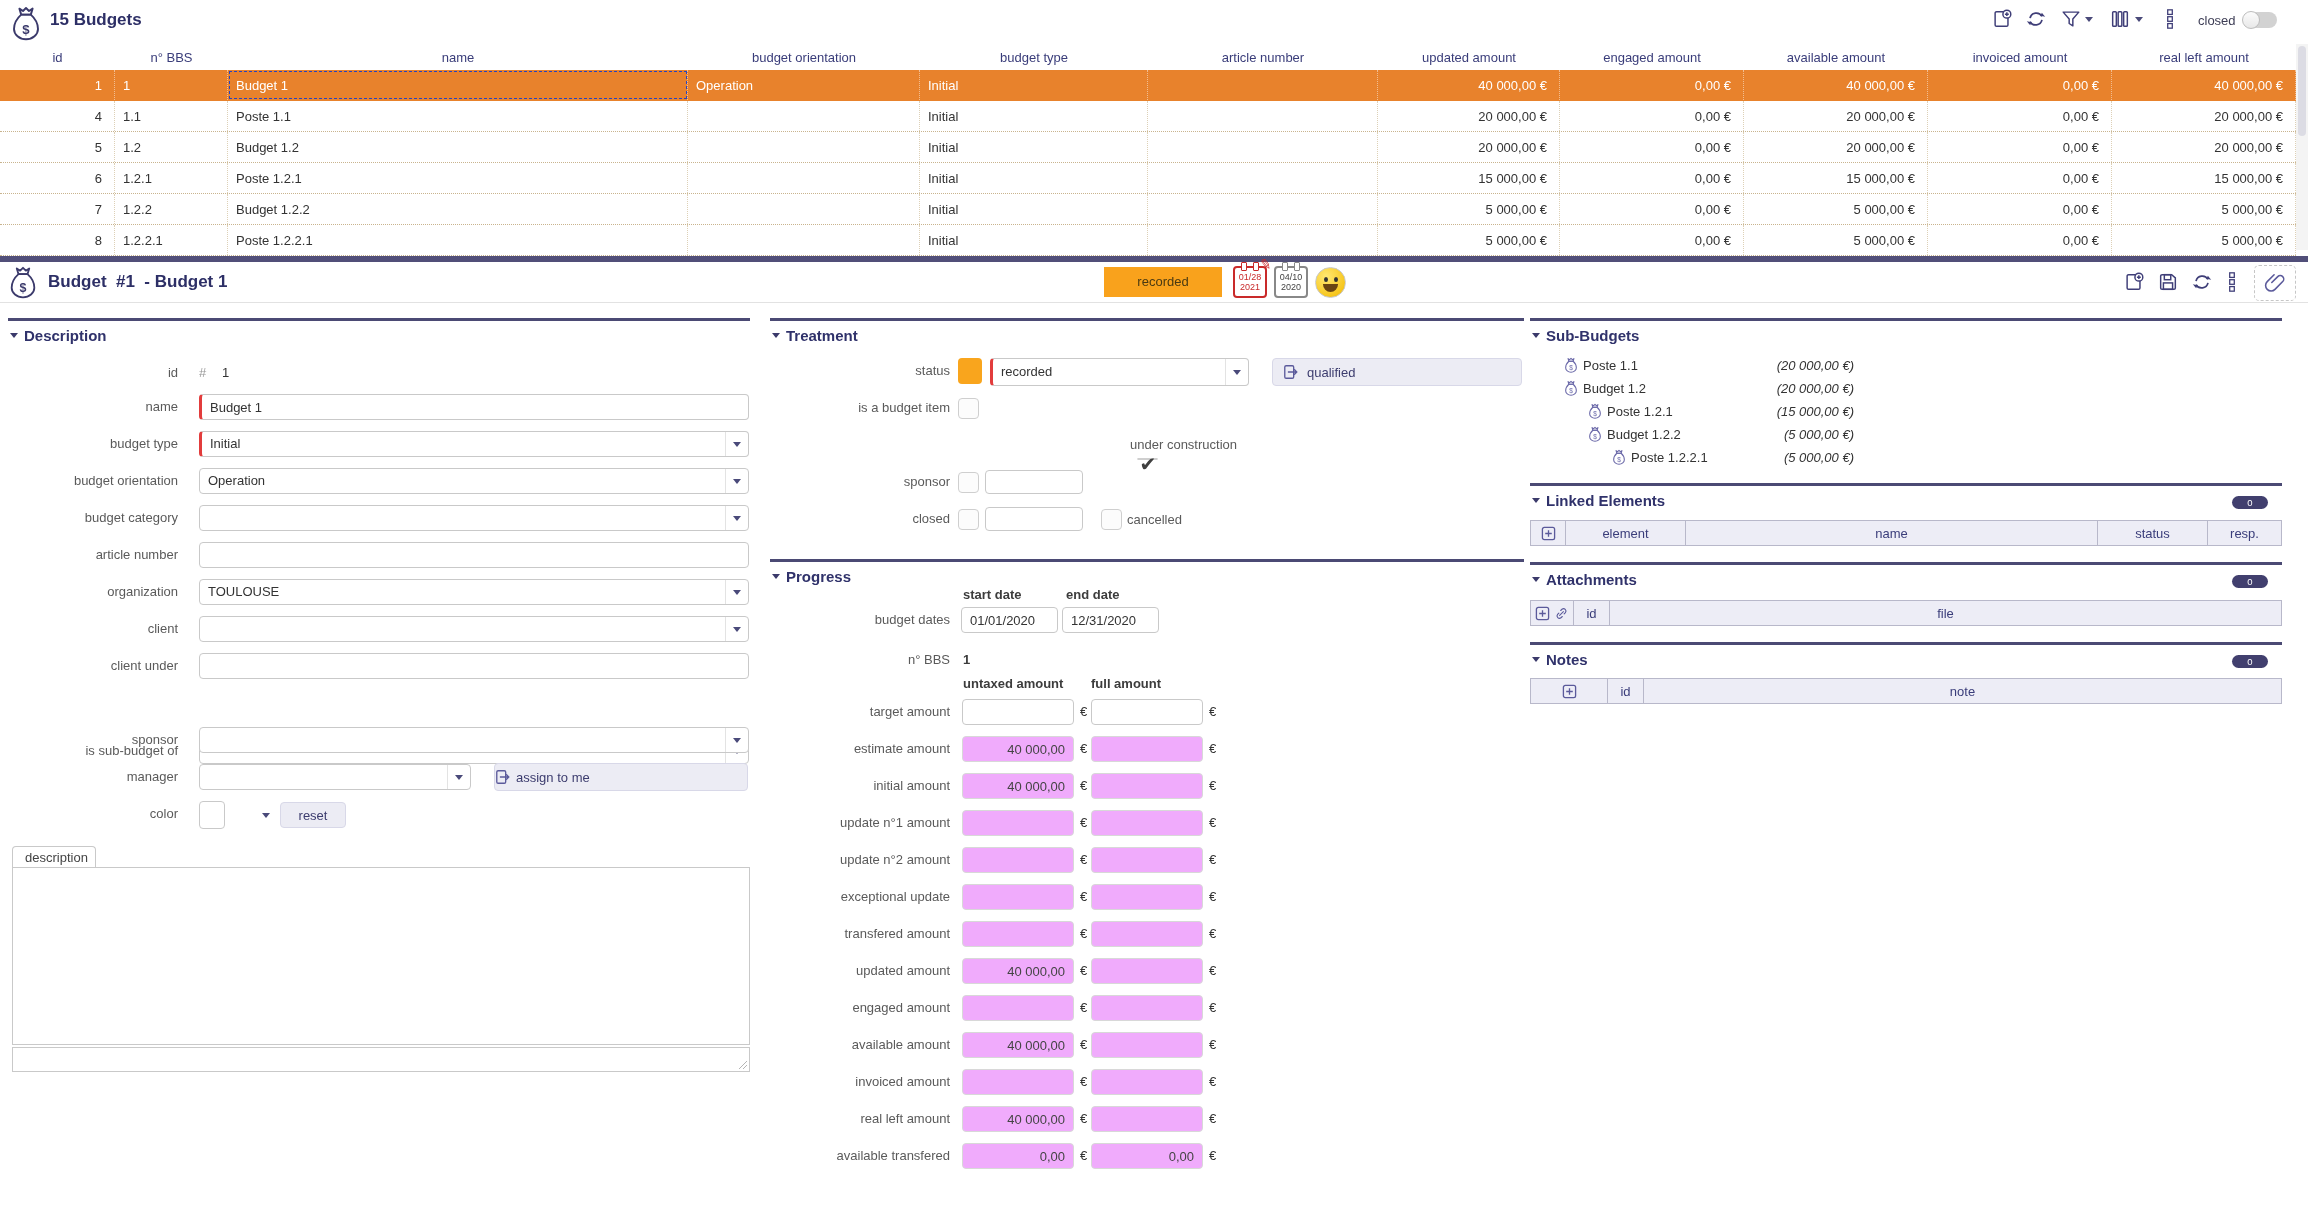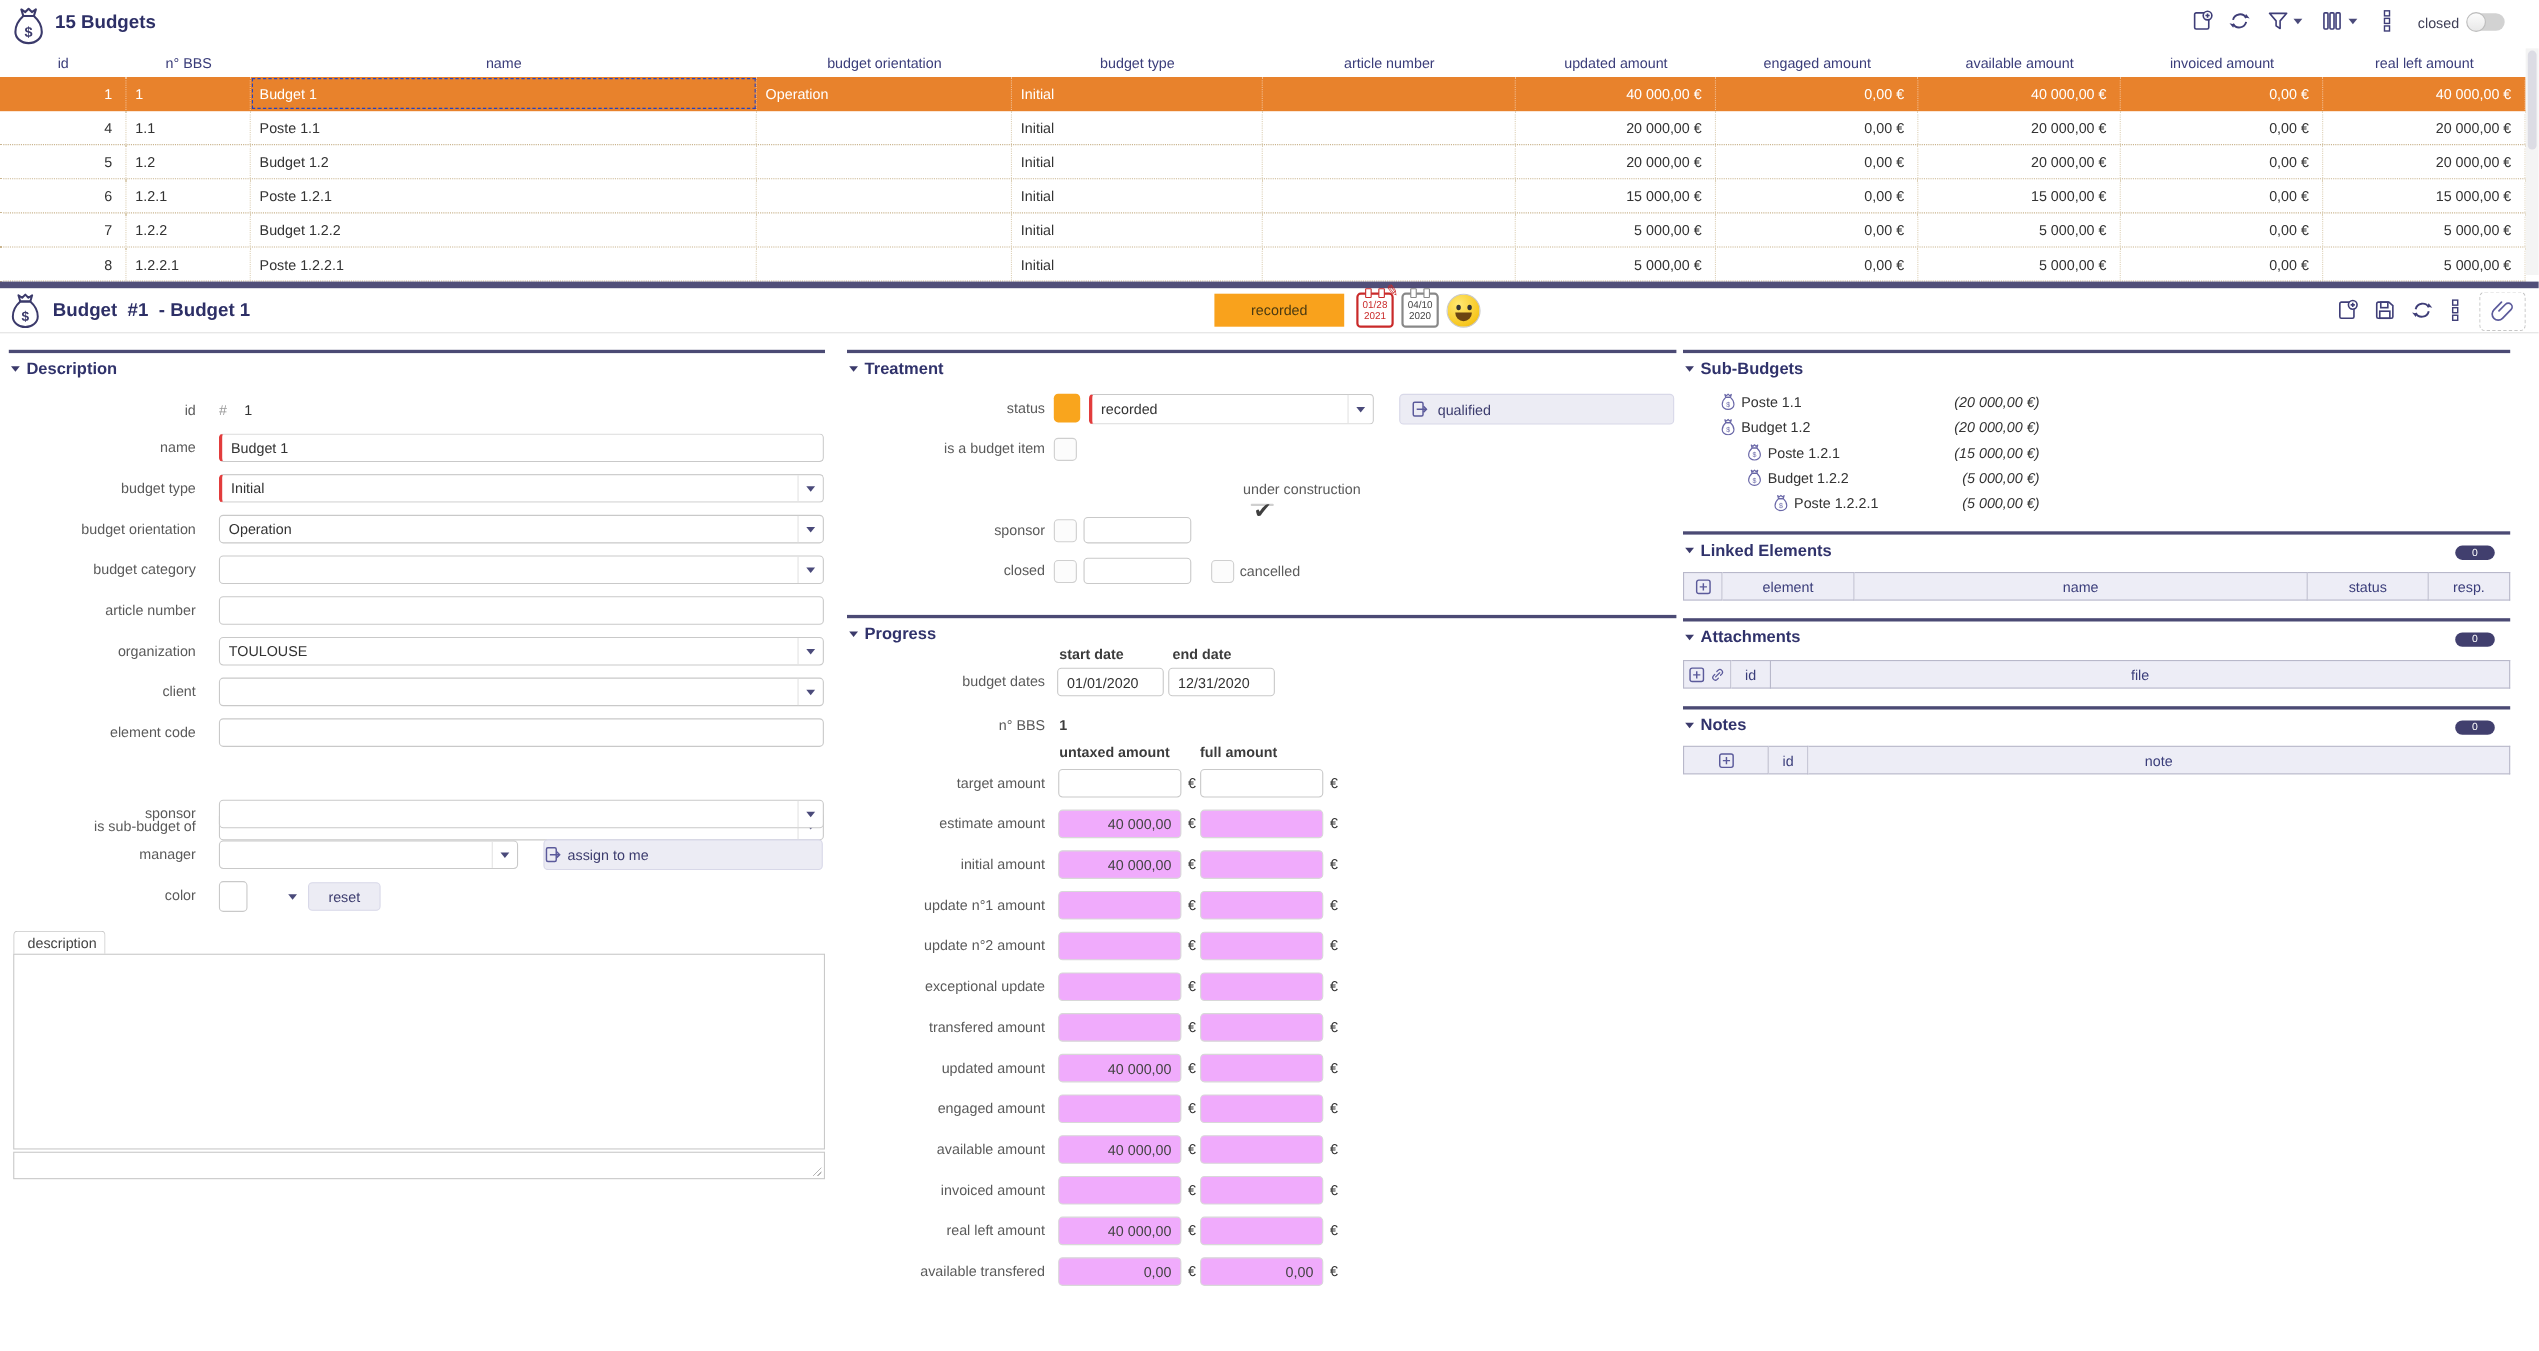--- a/index.html
+++ b/index.html
@@ -384,21 +384,21 @@
       <div class="abs" style="left: 0px; top: 298px; width: 742px; height: 26px;">
         <span class="frm-label">client</span>
         <span class="sel" style="left: 191px; width: 550px;">
           <span class="val"></span>
           <span class="dd">
             <span class="caret"></span>
           </span>
         </span>
       </div>
       <div class="abs" style="left: 0px; top: 335px; width: 742px; height: 26px;">
-        <span class="frm-label">element code</span>
+        <span class="frm-label">client under</span>
         <span class="inp" style="left: 191px; width: 550px;"></span>
       </div>
       <div class="abs" style="left: 0px; top: 372px; width: 742px; height: 26px; margin-top: 48px;">
         <span class="frm-label">is sub-budget of</span>
         <span class="sel" style="left: 191px; width: 550px;">
           <span class="val"></span>
           <span class="dd">
             <span class="caret"></span>
           </span>
         </span>

